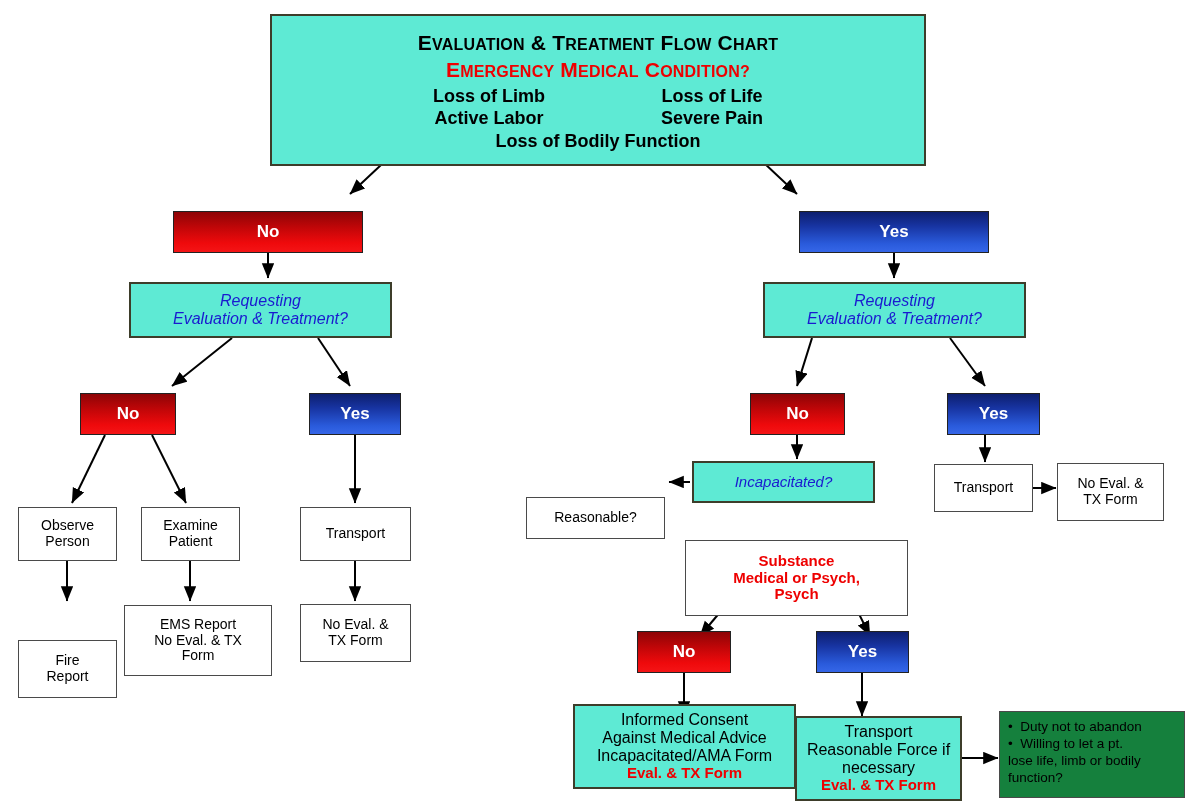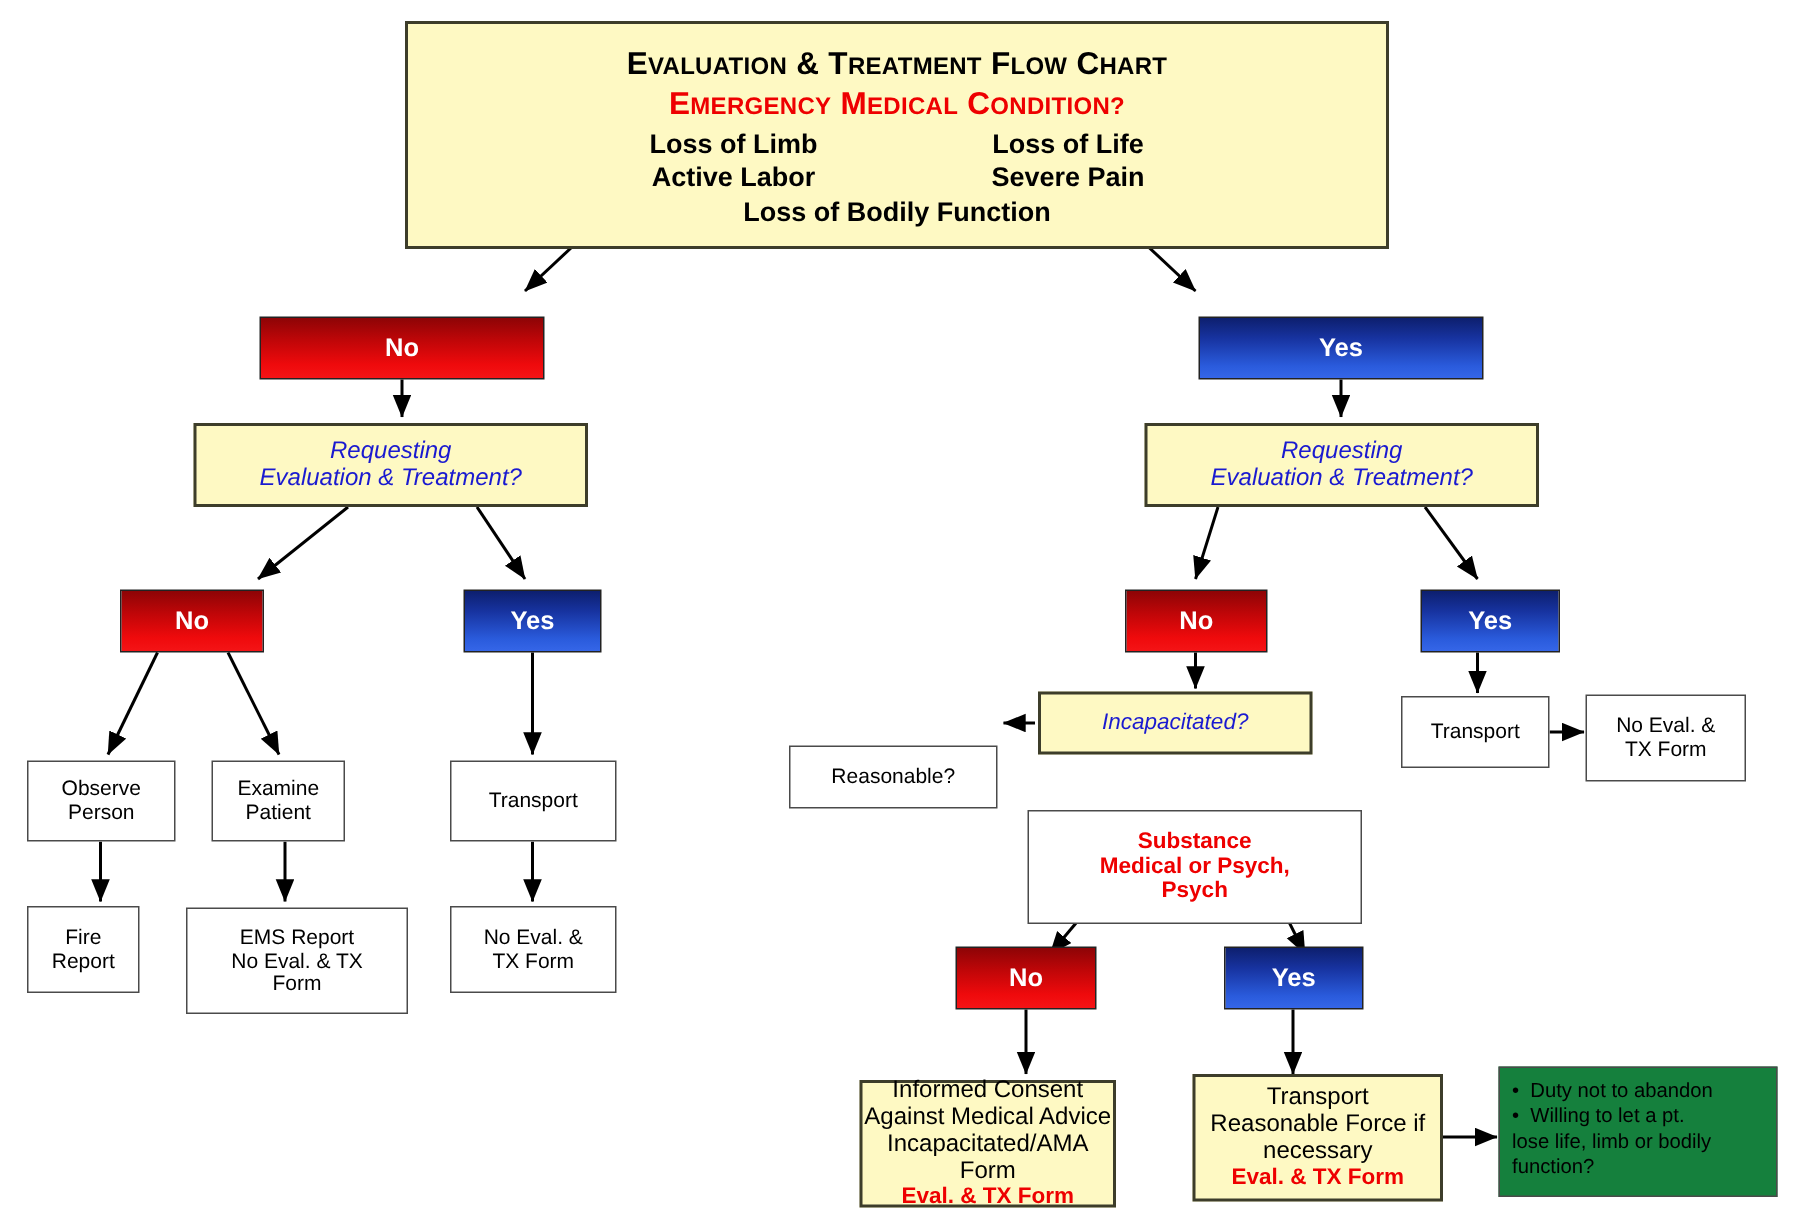--- a/index.html
+++ b/index.html
@@ -32,21 +32,21 @@
     display: flex;
     flex-direction: column;
     align-items: center;
     justify-content: center;
     text-align: center;
     line-height: 1.12;
   }
 
   
   .yellow {
-    background: #fef9c3;
+    background: #5eead4;
     border: 2px solid #3d3d2a;
   }
   .header-box {
     padding: 6px 10px 4px 10px;
   }
   .hdr-line1 {
     color: #000000;
     font-weight: bold;
     font-size: 21px;
     letter-spacing: .2px;
@@ -231,29 +231,29 @@
     <span>No</span>
   </div>
   <div class="node chip blue" style="left:309px; top:393px; width:92px; height:42px;">
     <span>Yes</span>
   </div>
 
   <div class="node plain" style="left:18px; top:507px; width:99px; height:54px;">
     <span class="ln">Observe</span>
     <span class="ln">Person</span>
   </div>
-  <div class="node plain" style="left:141px; top:507px; width:89px; height:54px;">
+  <div class="node plain" style="left:141px; top:507px; width:99px; height:54px;">
     <span class="ln">Examine</span>
     <span class="ln">Patient</span>
   </div>
   <div class="node plain" style="left:300px; top:507px; width:111px; height:54px;">
     <span class="ln">Transport</span>
   </div>
 
-  <div class="node plain" style="left:18px; top:604px; width:75px; height:58px;">
+  <div class="node plain" style="left:18px; top:640px; width:99px; height:58px;">
     <span class="ln">Fire</span>
     <span class="ln">Report</span>
   </div>
   <div class="node plain" style="left:124px; top:605px; width:148px; height:71px;">
     <span class="ln">EMS Report</span>
     <span class="ln">No Eval. &amp; TX</span>
     <span class="ln">Form</span>
   </div>
   <div class="node plain" style="left:300px; top:604px; width:111px; height:58px;">
     <span class="ln">No Eval. &amp;</span>
@@ -297,21 +297,21 @@
     <span class="ln substance">Psych</span>
   </div>
 
   <div class="node chip red" style="left:637px; top:631px; width:94px; height:42px;">
     <span>No</span>
   </div>
   <div class="node chip blue" style="left:816px; top:631px; width:93px; height:42px;">
     <span>Yes</span>
   </div>
 
-  <div class="node yellow" style="left:573px; top:720px; width:171px; height:85px;">
+  <div class="node yellow" style="left:573px; top:704px; width:223px; height:85px;">
     <span class="ln">Informed Consent</span>
     <span class="ln">Against Medical Advice</span>
     <span class="ln">Incapacitated/AMA Form</span>
     <span class="ln redbold">Eval. &amp; TX Form</span>
   </div>
 
   <div class="node yellow" style="left:795px; top:716px; width:167px; height:85px;">
     <span class="ln">Transport</span>
     <span class="ln">Reasonable Force if</span>
     <span class="ln">necessary</span>

